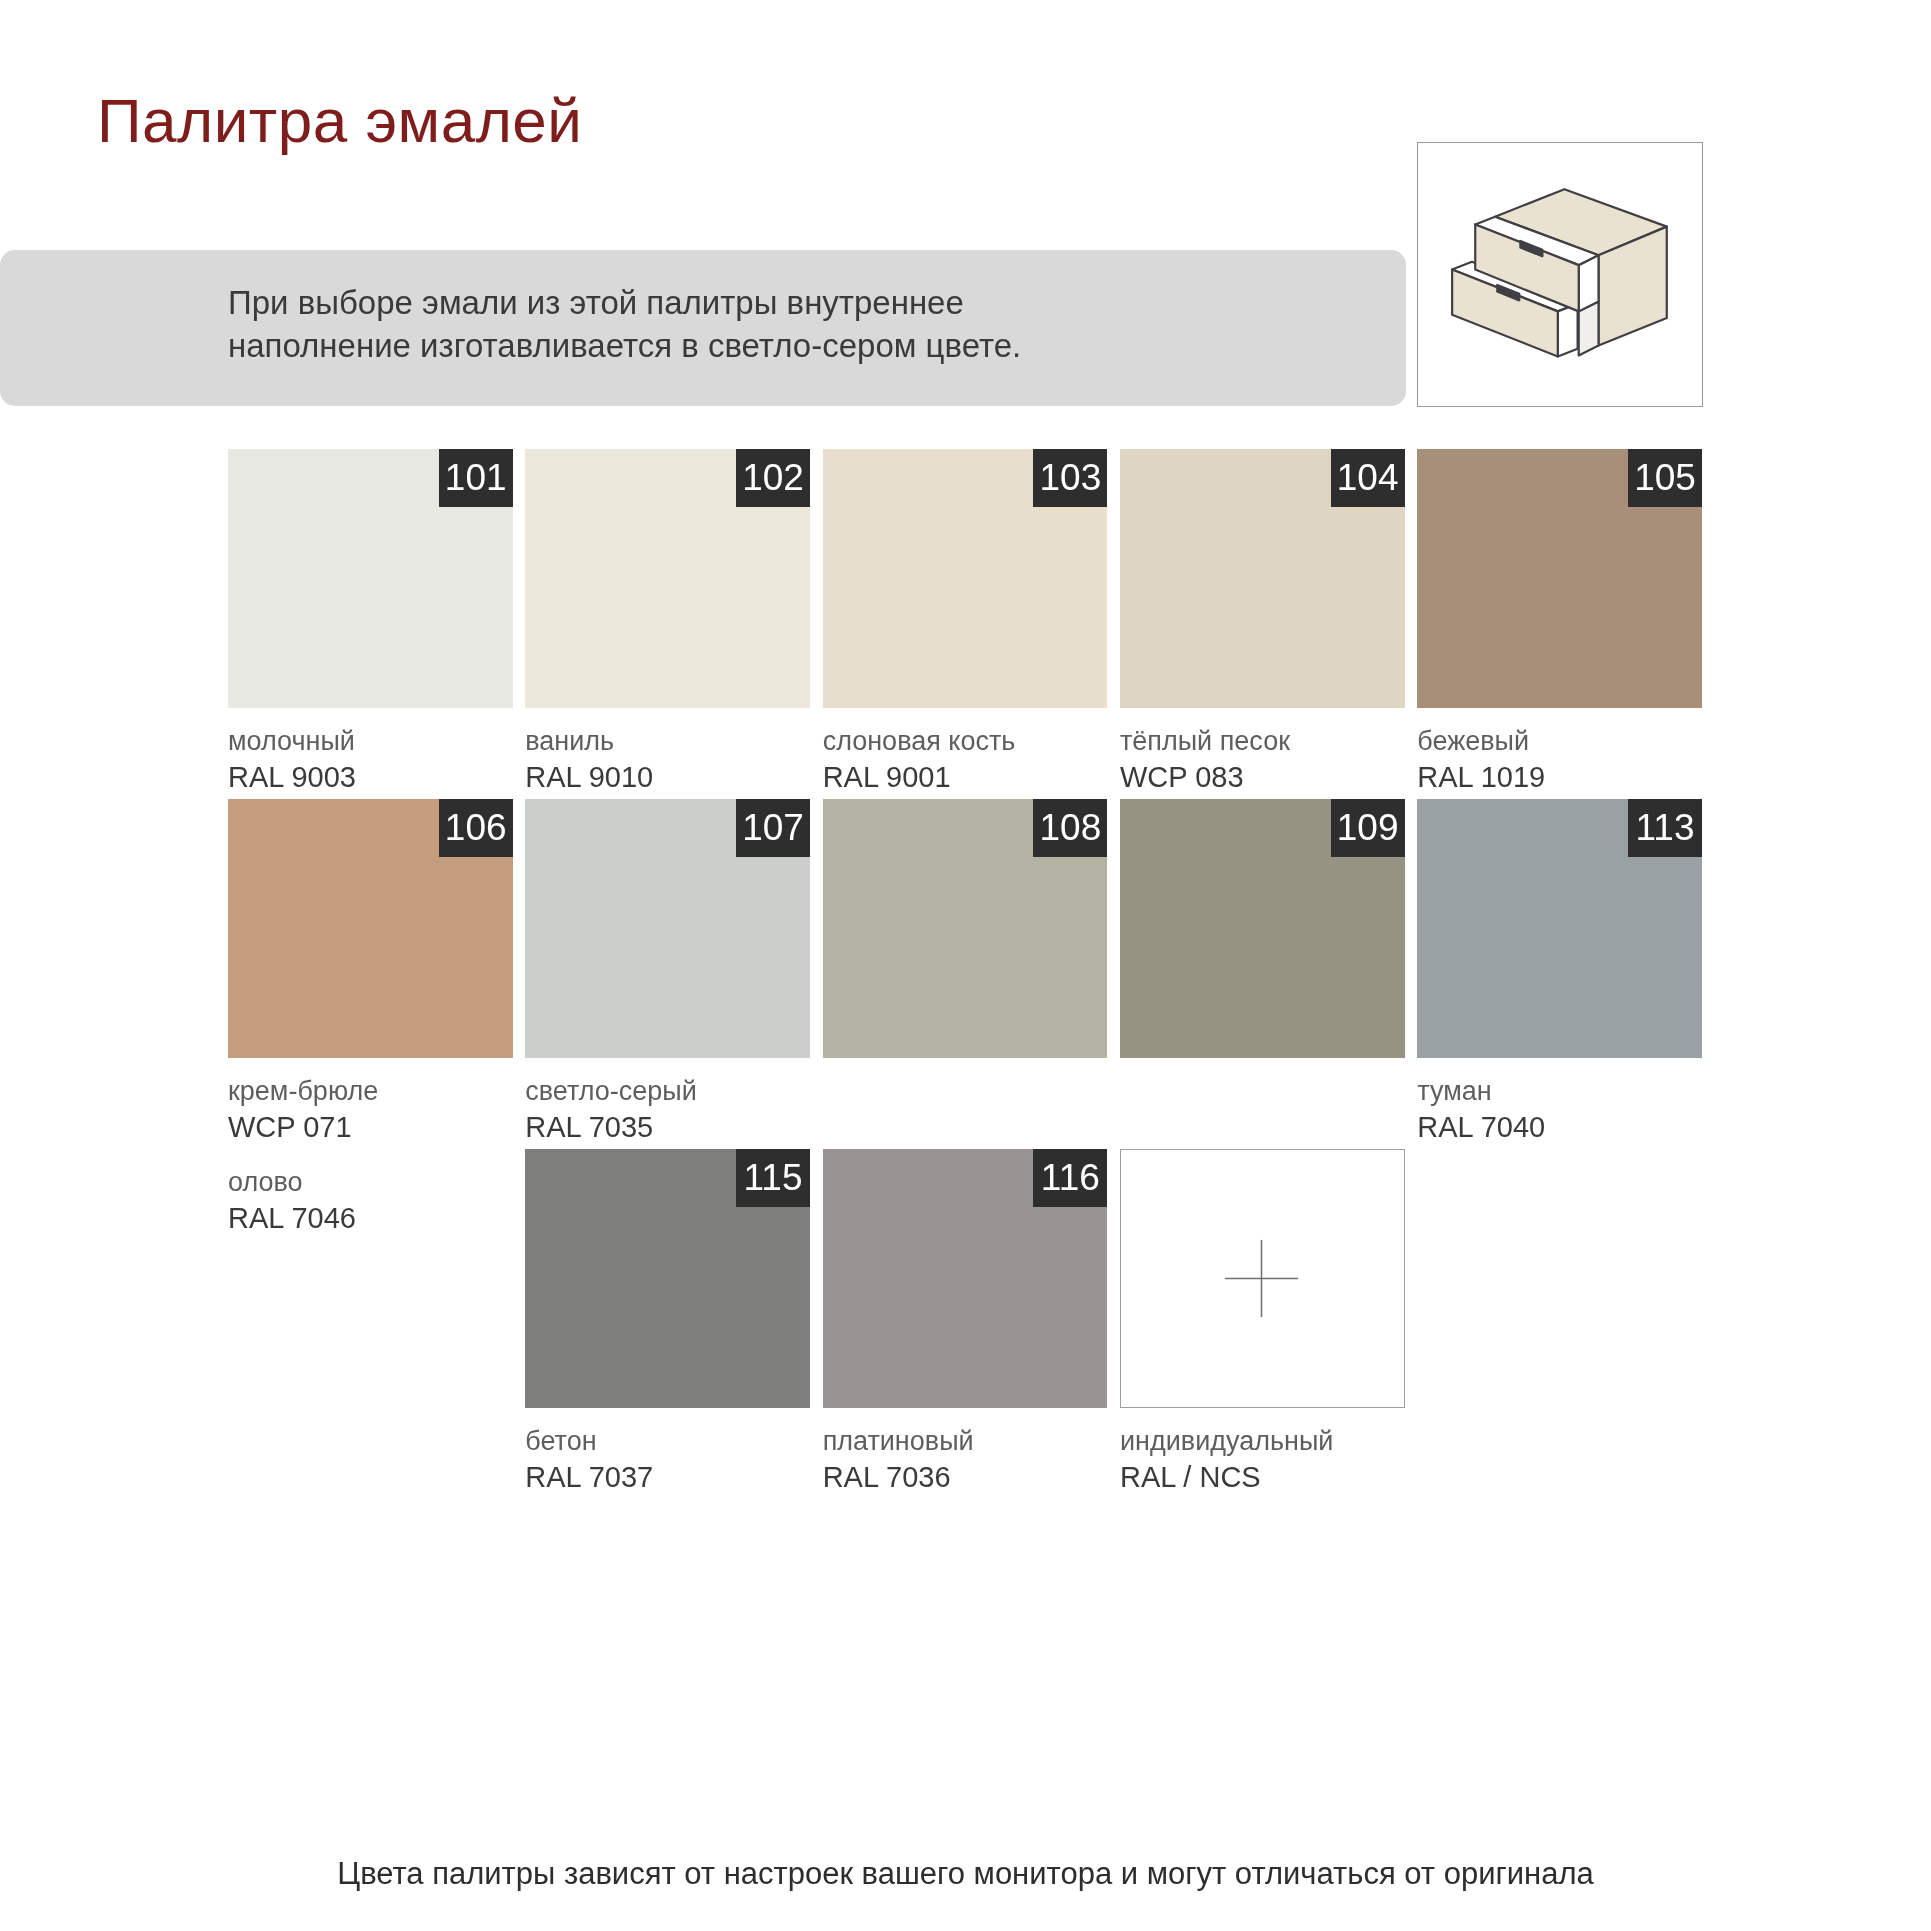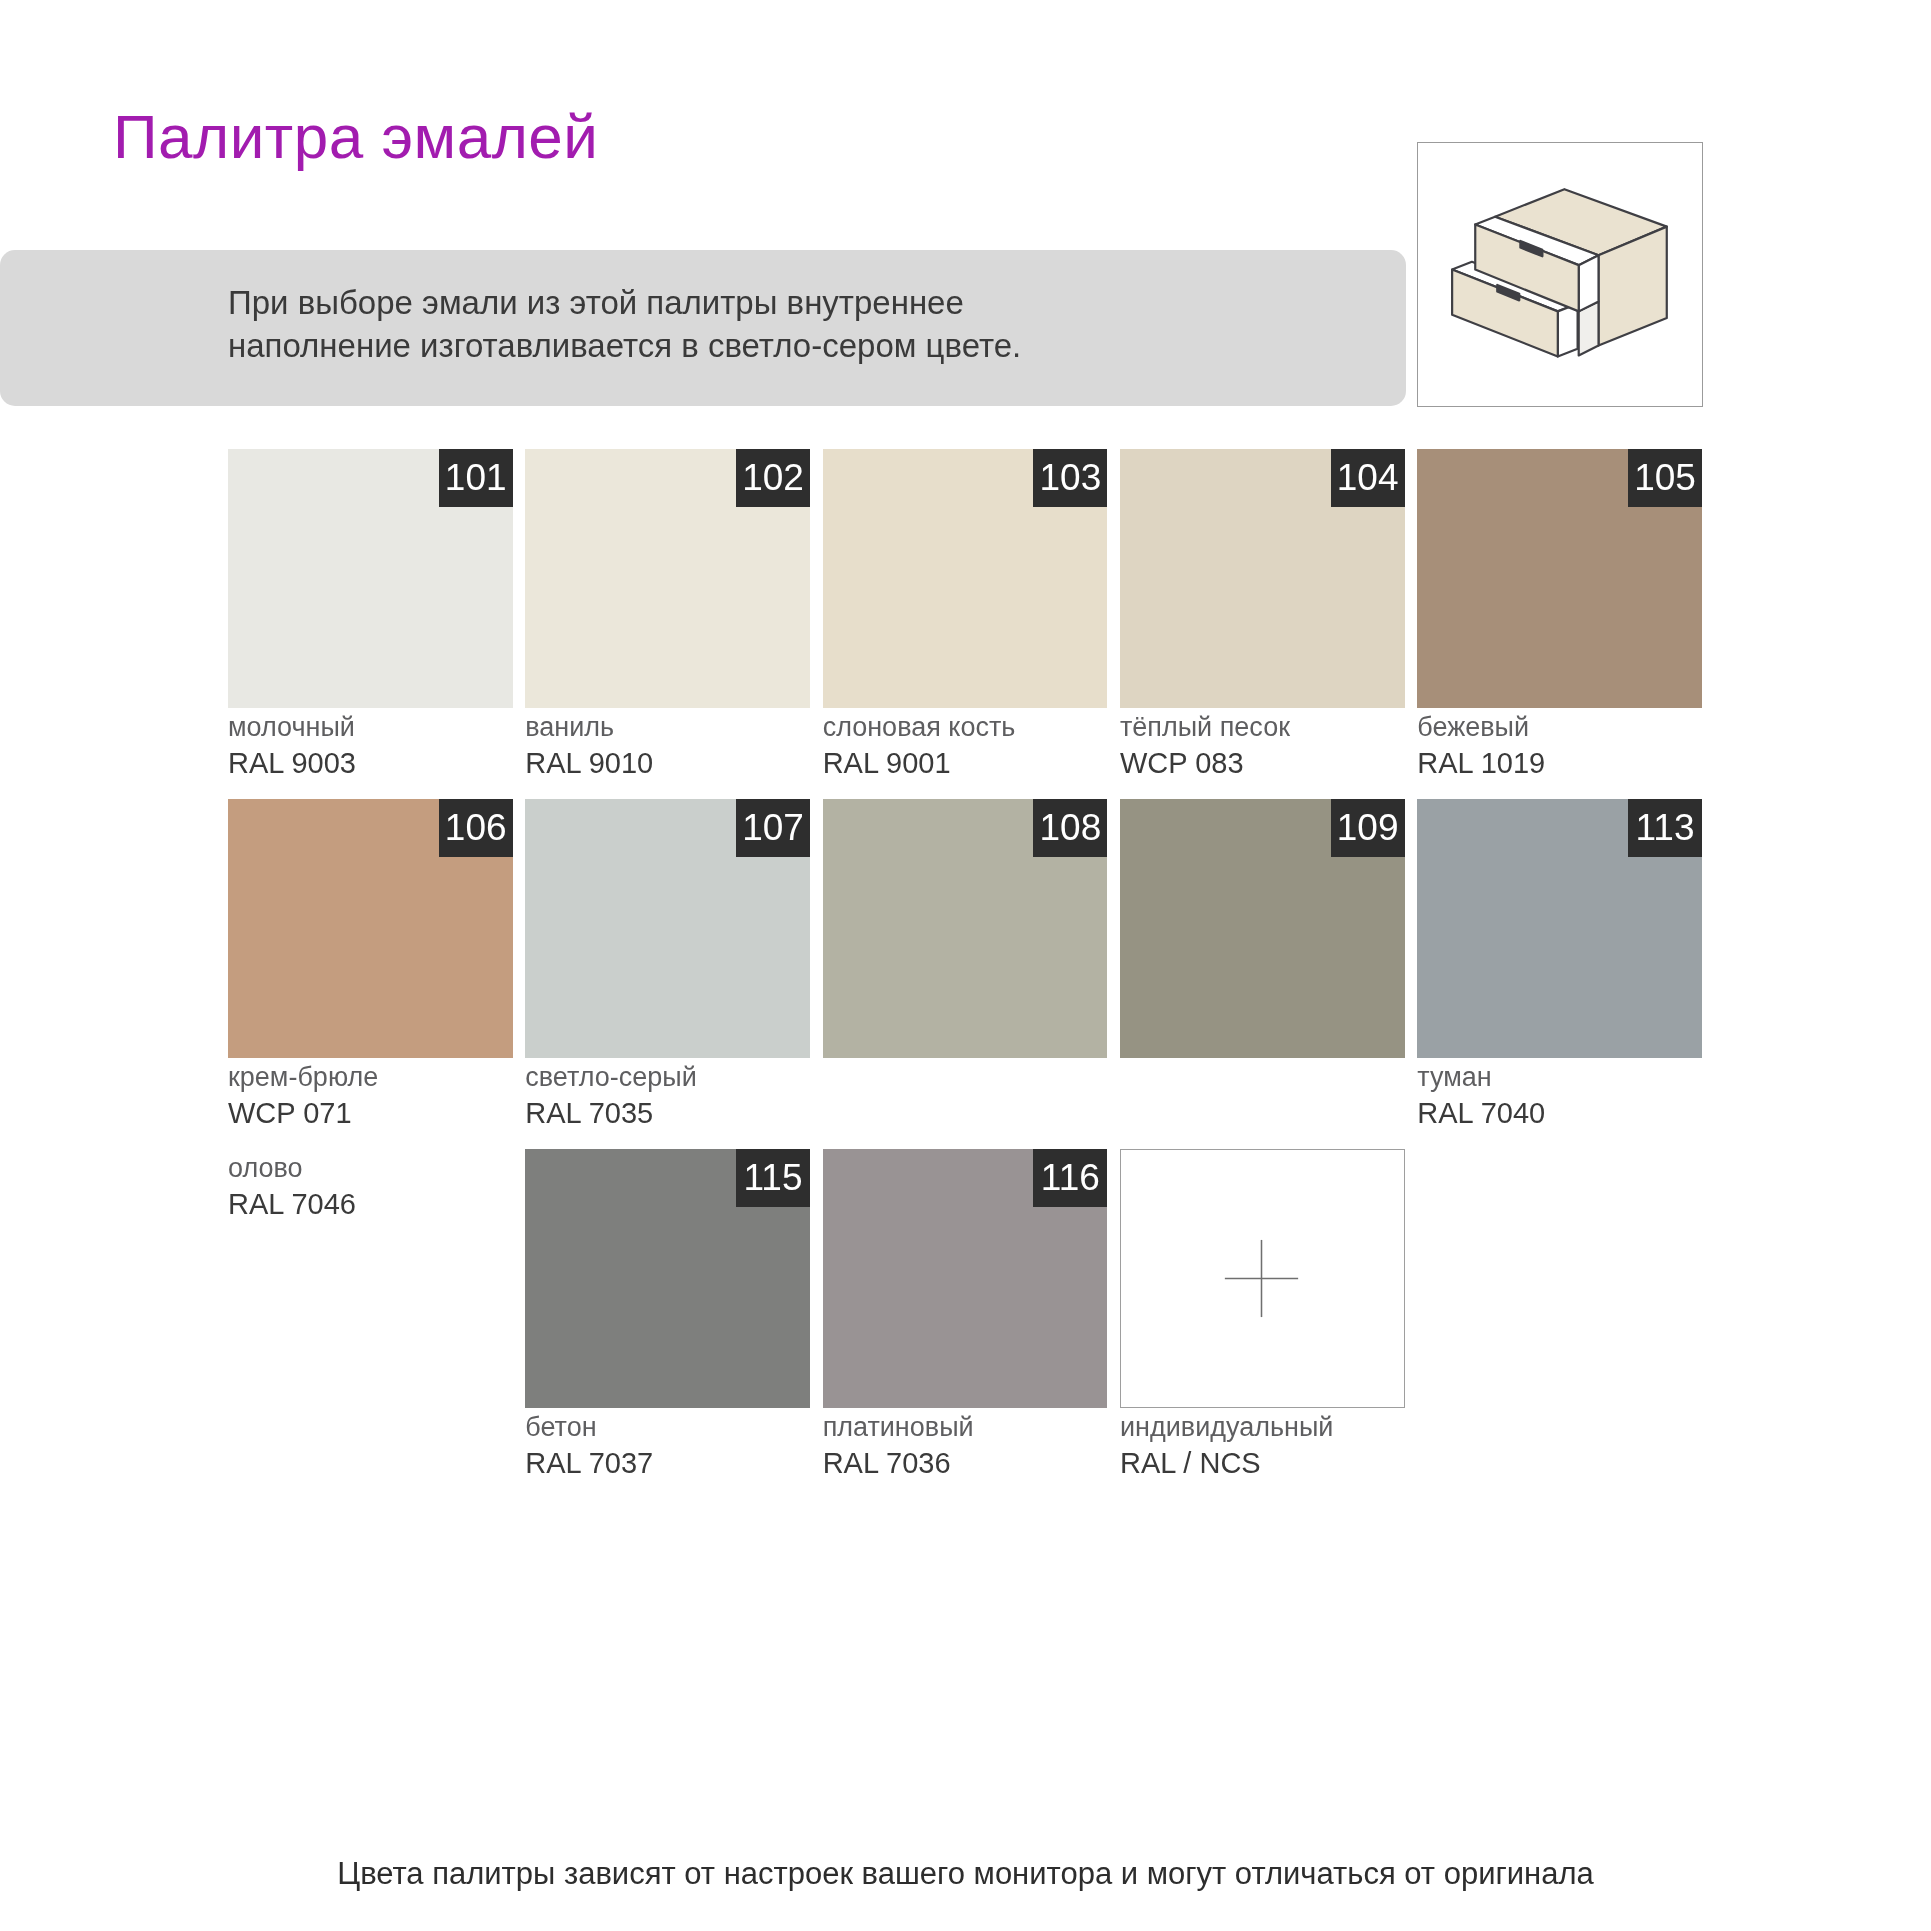--- a/index.html
+++ b/index.html
@@ -4,22 +4,22 @@
 <style>
   html, body { margin:0; padding:0; }
   body {
     width:1931px; height:1931px; position:relative; overflow:hidden;
     background:#ffffff;
     font-family:"Liberation Sans","DejaVu Sans",sans-serif;
     -webkit-font-smoothing:antialiased;
   }
   .page-title {
     position:absolute; left:97px; top:85px;
-    font-size:62px; line-height:71px; font-weight:500; color:#a21caf;
-    letter-spacing:0.5px; margin:16px;
+    font-size:62px; line-height:71px; font-weight:500; color:#7f1d1d;
+    letter-spacing:0.5px; margin:0;
   }
   .banner {
     position:absolute; left:0; top:250px; width:1406px; height:156px;
     background:var(--banner-bg,#d9d9d9);
     border-radius:15px;
   }
   .banner-text {
     position:absolute; left:228px; top:31px;
     font-size:33px; line-height:43px; color:#3a3a3a;
   }
@@ -42,21 +42,21 @@
     position:absolute; top:0; right:0; width:74px; height:58px;
     background:var(--badge-bg,#2e2e2e); color:var(--badge-fg,#ffffff);
     font-size:37px; display:flex; align-items:center; justify-content:center;
   }
   .plus-icon {
     display:none; position:absolute; left:50%; top:50%;
     width:81px; height:81px; margin-left:-41px; margin-top:-41px;
   }
   .cell.custom .plus-icon { display:block; }
   .plus-icon line { stroke:#6f6f6f; stroke-width:1.6; }
-  .labels { margin-top:1px; }
+  .labels { margin-top:15px; }
   .labels .name { font-size:27px; line-height:36px; color:#5e5e60; }
   .labels .code { font-size:29px; line-height:37px; color:#3a3a3a; }
 
   .footer {
     position:absolute; left:0; top:1856px; width:1931px;
     text-align:center; font-size:31px; color:#2d2d2d;
   }
 </style>
 </head>
 <body style="--banner-bg: #d9d9d9; --badge-bg: #2e2e2e; --badge-fg: #ffffff;">

